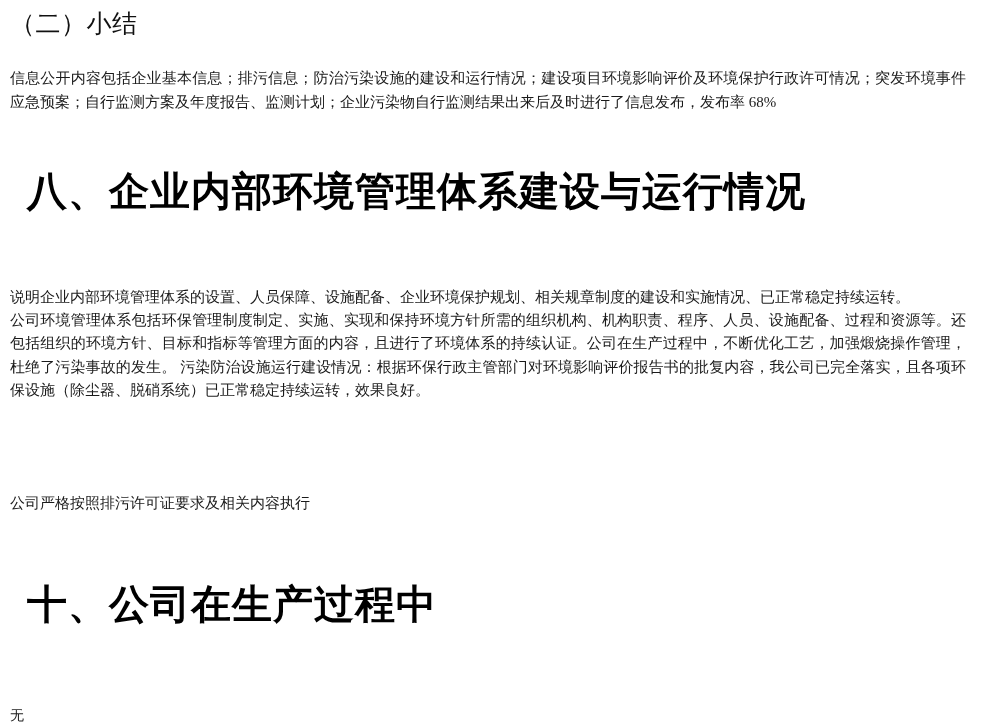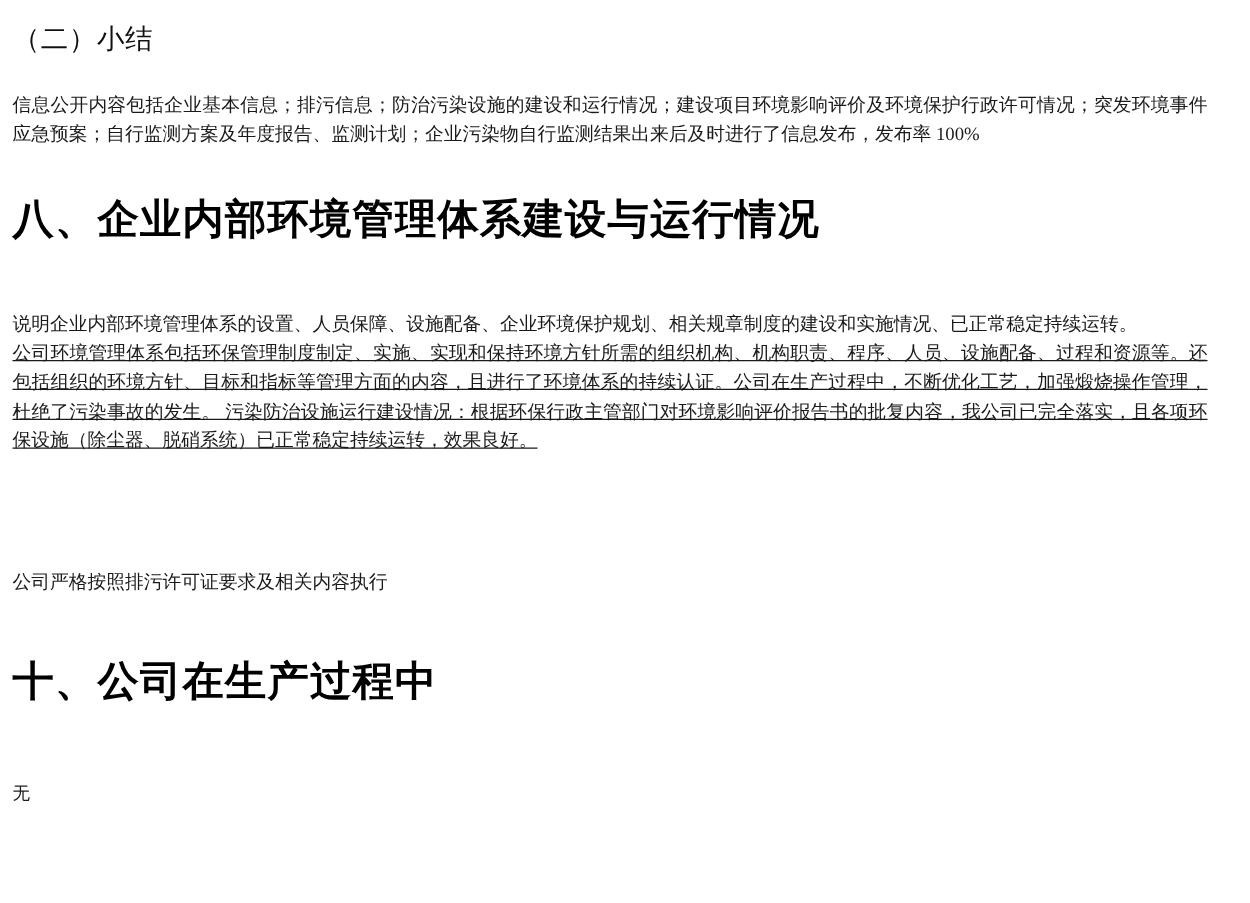--- a/index.html
+++ b/index.html
@@ -25,66 +25,66 @@
     font-family: "DejaVu Sans", "Liberation Sans", sans-serif;
     font-size: 25px;
     font-weight: normal;
     color: #111111;
     margin: 0;
     padding: 0;
     line-height: 1.25;
     letter-spacing: 0.5px;
   }
   .subsec-title {
-    margin: 18px 0 0 0;
-    font-size: 22px;
+    margin: 8px 0 0 0;
+    font-size: 25px;
   }
   .heading-big {
     font-family: "DejaVu Sans", "Liberation Sans", sans-serif;
-    font-size: 33px;
+    font-size: 40px;
     font-weight: bold;
     color: #000000;
-    margin: 0;
+    margin: 17px;
     padding: 0;
     line-height: 1.3;
     letter-spacing: 1px;
   }
   .para {
     font-family: "Liberation Serif", "DejaVu Serif", serif;
     font-size: 15px;
     line-height: 1.55;
     color: #1a1a1a;
     margin: 0;
     padding: 0;
     text-align: justify;
   }
   .block-gap-1 { height: 28px; }
   .block-gap-2 { height: 34px; }
   .block-gap-3 { height: 46px; }
   .block-gap-4 { height: 52px; }
   .block-gap-5 { height: 40px; }
   .block-gap-6 { height: 50px; }
   .block-gap-7 { height: 58px; }
-  .para-tight { margin-top: 0; text-decoration: underline; }
+  .para-tight { margin-top: 0; }
   .small-note {
     font-family: "Liberation Serif", "DejaVu Serif", serif;
     font-size: 14px;
     color: #1a1a1a;
   }
 </style>
 </head>
 <body>
 
 <div class="page">
 
   <h2 class="sec-title subsec-title">（二）小结</h2>
 
   <div class="block-gap-1"></div>
 
-  <p class="para">信息公开内容包括企业基本信息；排污信息；防治污染设施的建设和运行情况；建设项目环境影响评价及环境保护行政许可情况；突发环境事件应急预案；自行监测方案及年度报告、监测计划；企业污染物自行监测结果出来后及时进行了信息发布，发布率 100%</p>
+  <p class="para">信息公开内容包括企业基本信息；排污信息；防治污染设施的建设和运行情况；建设项目环境影响评价及环境保护行政许可情况；突发环境事件应急预案；自行监测方案及年度报告、监测计划；企业污染物自行监测结果出来后及时进行了信息发布，发布率 68%</p>
 
   <div class="block-gap-2"></div>
 
   <h1 class="heading-big">八、企业内部环境管理体系建设与运行情况</h1>
 
   <div class="block-gap-4"></div>
 
   <p class="para">说明企业内部环境管理体系的设置、人员保障、设施配备、企业环境保护规划、相关规章制度的建设和实施情况、已正常稳定持续运转。</p>
 
   <p class="para para-tight">公司环境管理体系包括环保管理制度制定、实施、实现和保持环境方针所需的组织机构、机构职责、程序、人员、设施配备、过程和资源等。还包括组织的环境方针、目标和指标等管理方面的内容，且进行了环境体系的持续认证。公司在生产过程中，不断优化工艺，加强煅烧操作管理，杜绝了污染事故的发生。 污染防治设施运行建设情况：根据环保行政主管部门对环境影响评价报告书的批复内容，我公司已完全落实，且各项环保设施（除尘器、脱硝系统）已正常稳定持续运转，效果良好。</p>

